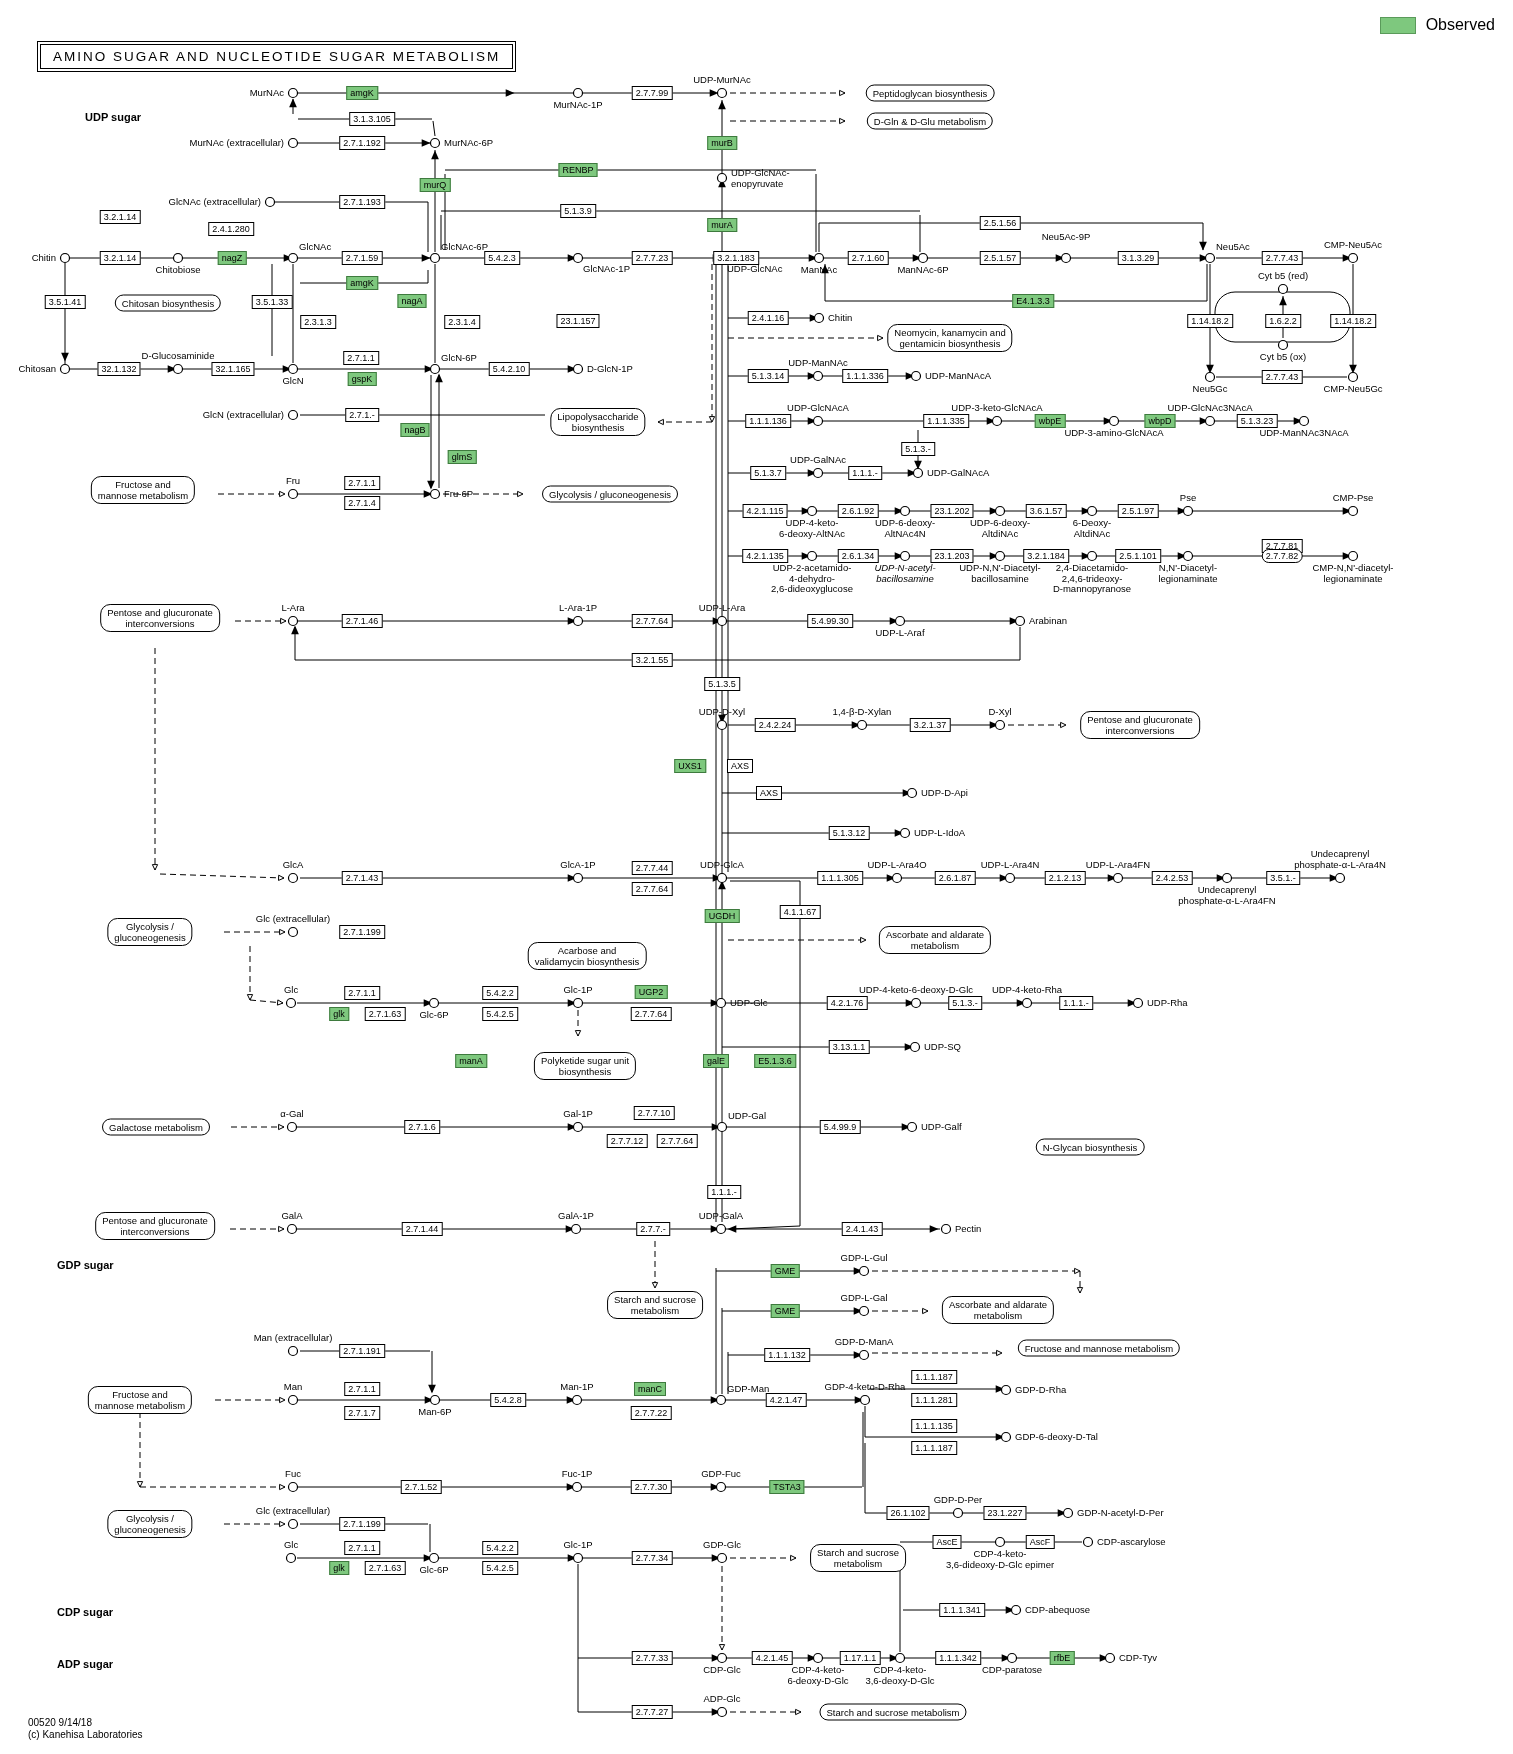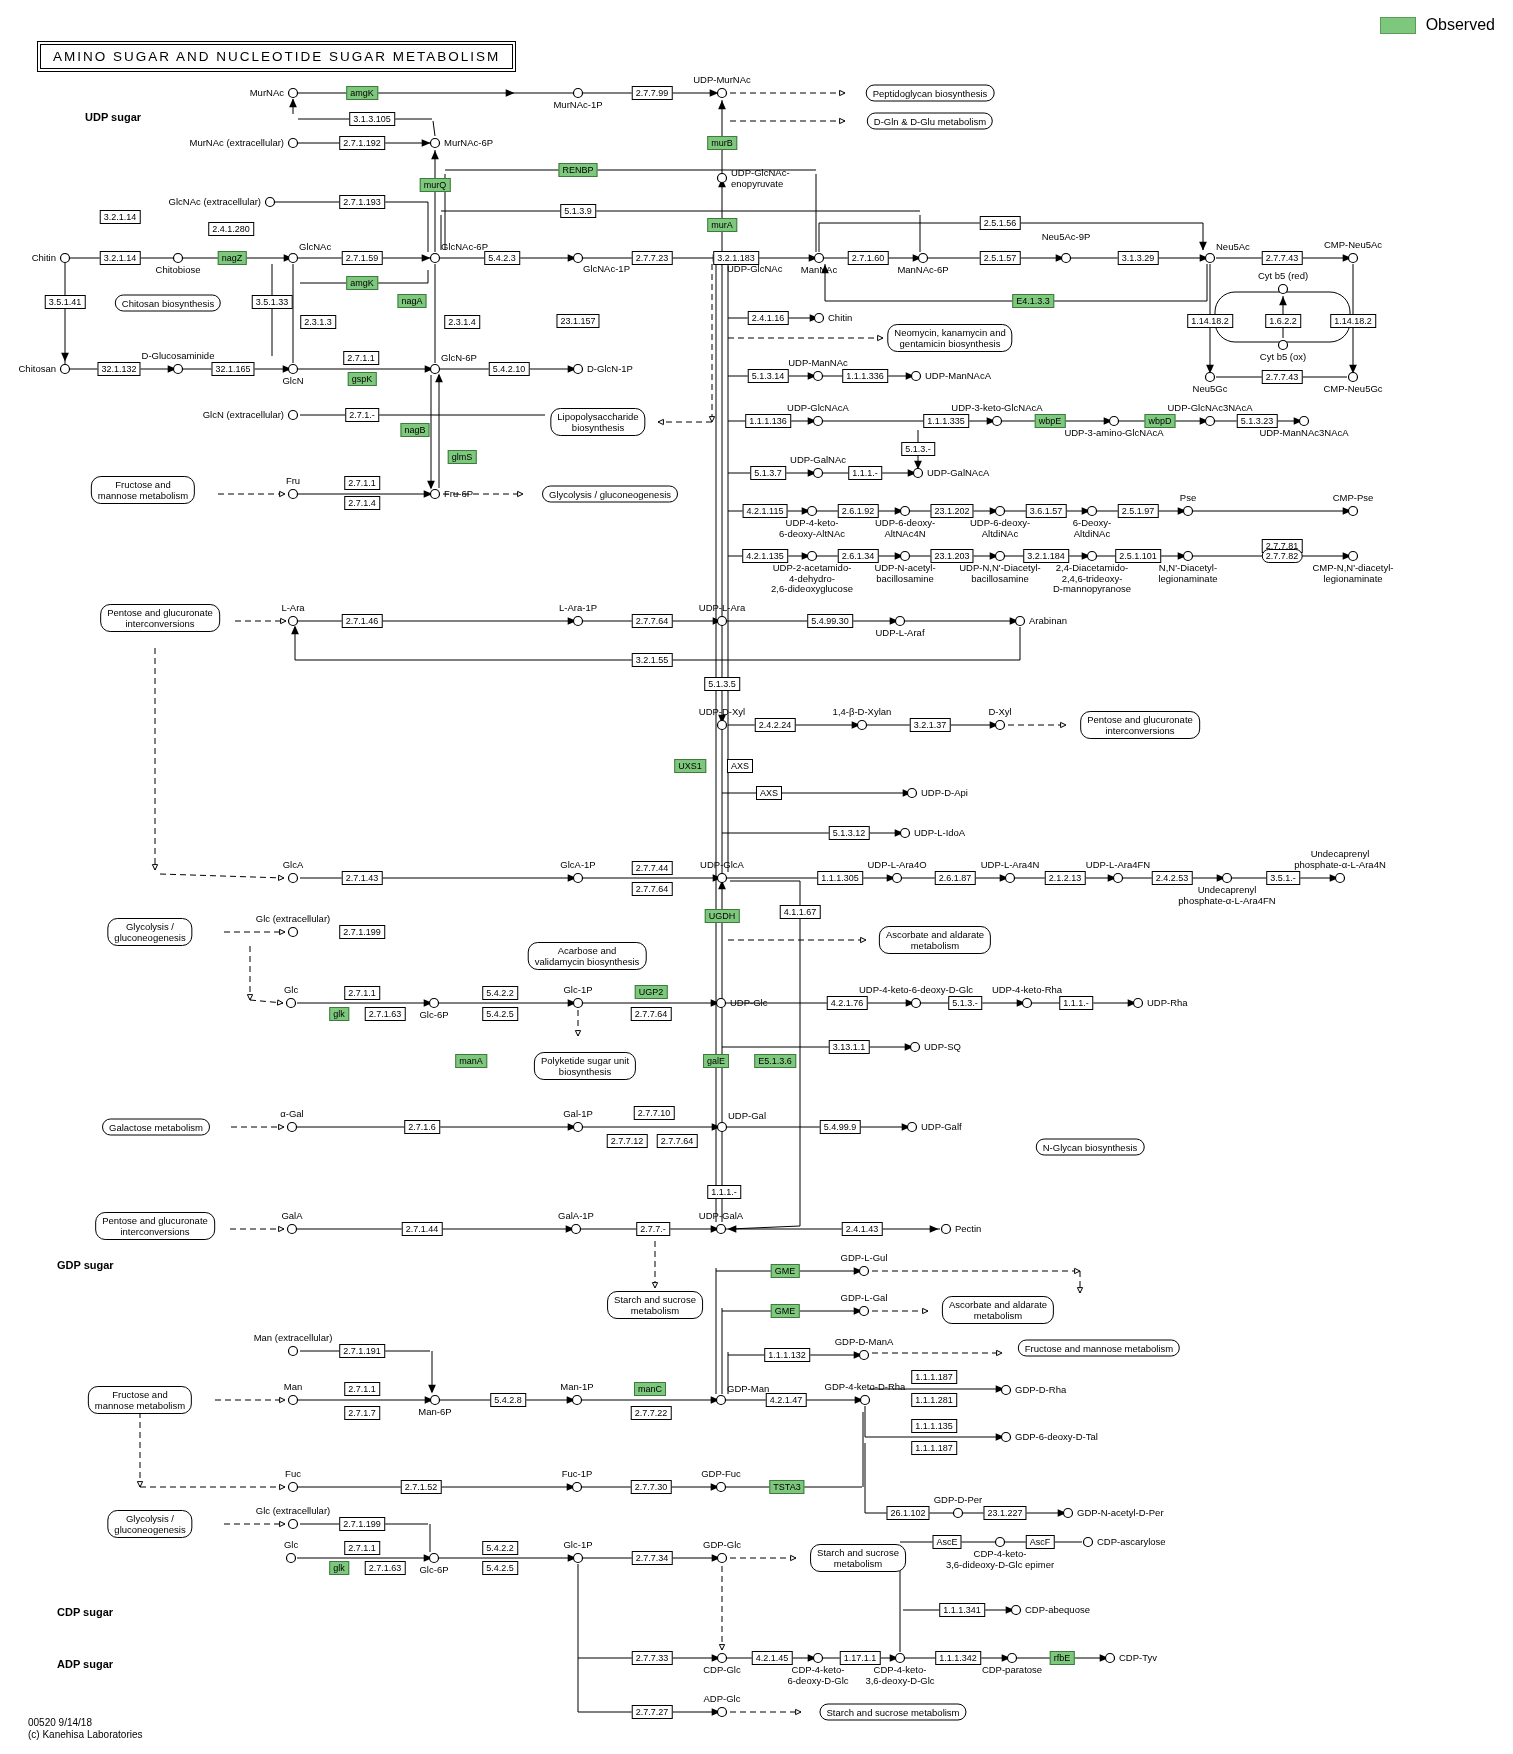--- a/index.html
+++ b/index.html
@@ -612,21 +612,21 @@
 AltNAc4N</div>
       <div class="lbl" style="left: 1000px; top: 518px; transform: translate(-50%, 0px); text-align: center;">UDP-6-deoxy-
 AltdiNAc</div>
       <div class="lbl" style="left: 1092px; top: 518px; transform: translate(-50%, 0px); text-align: center;">6-Deoxy-
 AltdiNAc</div>
       <div class="lbl" style="left: 1188px; top: 503px; transform: translate(-50%, -100%); text-align: center;">Pse</div>
       <div class="lbl" style="left: 1353px; top: 503px; transform: translate(-50%, -100%); text-align: center;">CMP-Pse</div>
       <div class="lbl" style="left: 812px; top: 563px; transform: translate(-50%, 0px); text-align: center;">UDP-2-acetamido-
 4-dehydro-
 2,6-dideoxyglucose</div>
-      <div class="lbl" style="left: 905px; top: 563px; transform: translate(-50%, 0px); text-align: center;">UDP-N-acetyl-
+      <div class="lbl" style="left: 905px; top: 563px; transform: translate(-50%, 0px); text-align: center; font-style: italic;">UDP-N-acetyl-
 bacillosamine</div>
       <div class="lbl" style="left: 1000px; top: 563px; transform: translate(-50%, 0px); text-align: center;">UDP-N,N'-Diacetyl-
 bacillosamine</div>
       <div class="lbl" style="left: 1092px; top: 563px; transform: translate(-50%, 0px); text-align: center;">2,4-Diacetamido-
 2,4,6-trideoxy-
 D-mannopyranose</div>
       <div class="lbl" style="left: 1188px; top: 563px; transform: translate(-50%, 0px); text-align: center;">N,N'-Diacetyl-
 legionaminate</div>
       <div class="lbl" style="left: 1353px; top: 563px; transform: translate(-50%, 0px); text-align: center;">CMP-N,N'-diacetyl-
 legionaminate</div>

